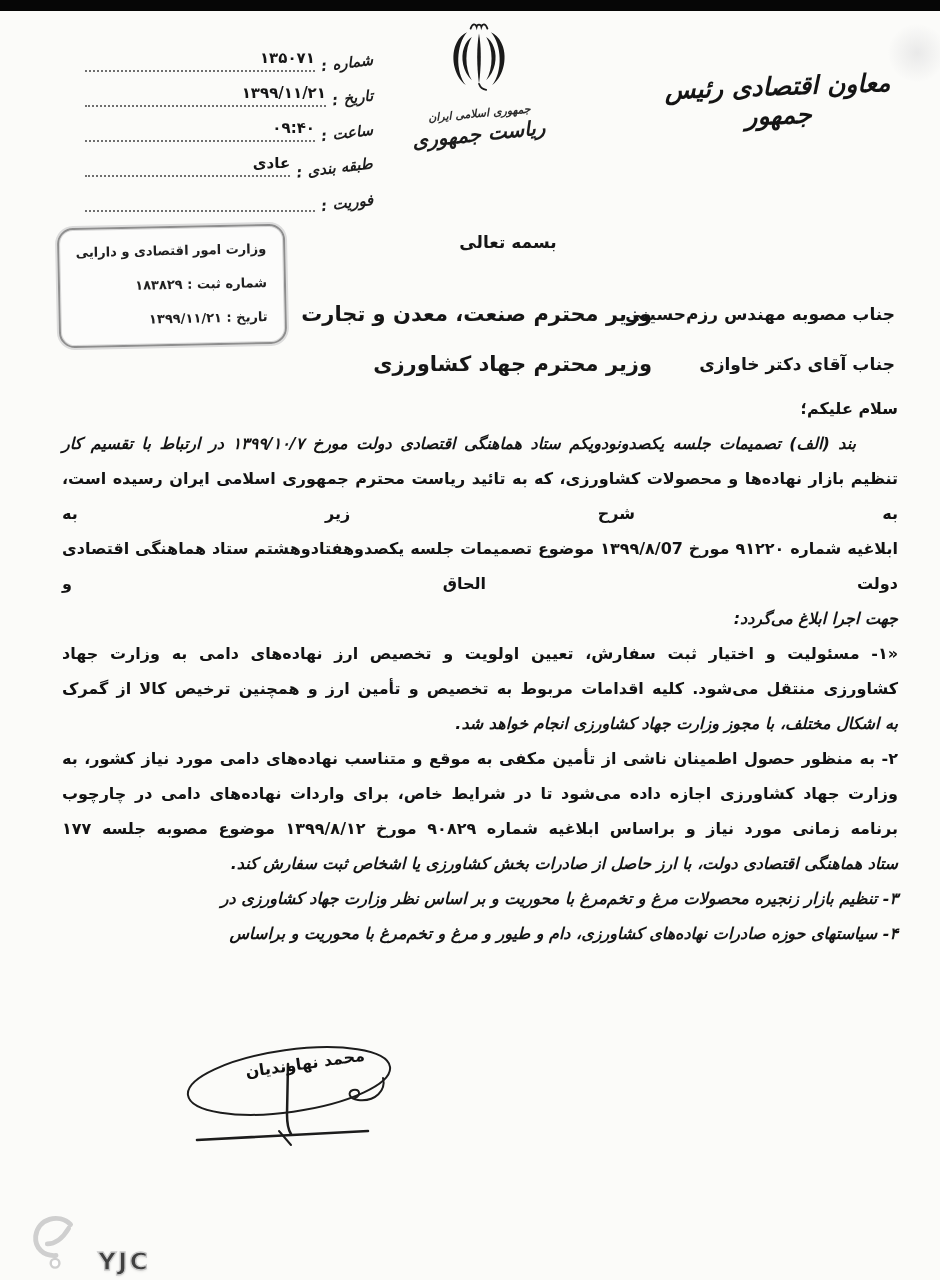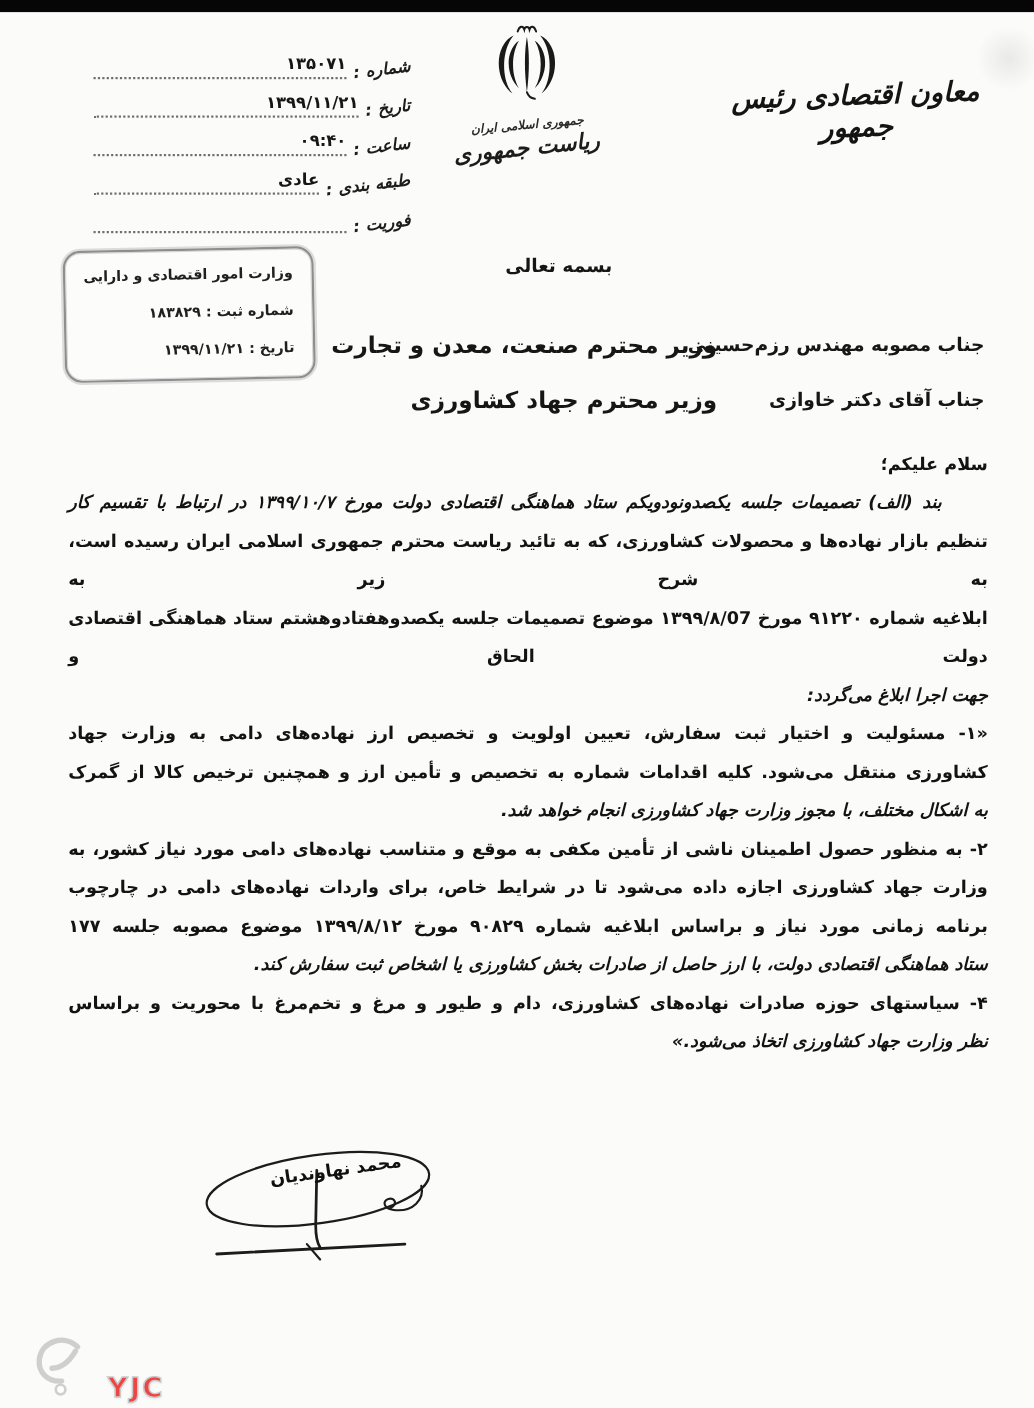--- a/index.html
+++ b/index.html
@@ -44,37 +44,37 @@
   .besmellah{position:absolute;top:232px;left:0;right:0;text-align:center;
     transform:translateX(38px);font-size:17px;font-weight:700;direction:rtl;}
 
   
   .recipients{position:absolute;top:302px;right:45px;width:505px;direction:rtl;}
   .recipient-row{display:flex;justify-content:space-between;margin-bottom:25px;line-height:25px;}
   .recipient-name{width:230px;text-align:right;font-size:17px;font-weight:700;white-space:nowrap;}
   .recipient-title{width:262px;text-align:right;font-size:21px;font-weight:700;white-space:nowrap;}
 
   
-  .letter-body{position:absolute;top:404px;right:42px;width:836px;direction:rtl;
+  .letter-body{position:absolute;top:391px;right:42px;width:836px;direction:rtl;
     font-size:16px;font-weight:700;line-height:35px;color:#131313;}
   .salutation{text-align:right;}
   .jline{text-align:justify;text-align-last:justify;-moz-text-align-last:justify;}
   .line-group .jline:last-child{text-align-last:right;font-style:italic;-moz-text-align-last:right;}
   .first-indent .jline:first-child{padding-right:42px;font-style:italic;}
   .line-group{margin:0;}
 
   
   .signature-block{position:absolute;left:183px;top:1032px;width:240px;height:140px;}
   .signature-block svg{position:absolute;left:0;top:0;}
   .signature-name{position:absolute;left:42px;top:22px;width:160px;text-align:center;
     font-size:16px;font-weight:700;transform:rotate(-8deg);direction:rtl;white-space:nowrap;color:#101010;}
 
   
   .watermark{position:absolute;left:26px;top:1203px;display:flex;align-items:center;gap:10px;}
-  .yjc-text{font-size:25px;font-weight:800;letter-spacing:2px;color:#ef4444;
+  .yjc-text{font-size:25px;font-weight:800;letter-spacing:2px;color:#404040;
     -webkit-text-stroke:1.3px #c9c9c9;text-shadow:0 1px 3px rgba(0,0,0,.14);
     font-family:"DejaVu Sans", sans-serif;margin-top:44px;}
 </style>
 </head>
 <body>
 
 <div class="top-bar"></div>
 <div class="scan-blob"></div>
 
 <div class="header-fields">
@@ -142,34 +142,34 @@
 <div class="letter-body">
   <div class="salutation">سلام علیکم؛</div>
   <div class="line-group first-indent">
       <div class="jline">بند (الف) تصمیمات جلسه یکصدونودویکم ستاد هماهنگی اقتصادی دولت مورخ ۱۳۹۹/۱۰/۷ در ارتباط با تقسیم کار</div>
       <div class="jline">تنظیم بازار نهاده‌ها و محصولات کشاورزی، که به تائید ریاست محترم جمهوری اسلامی ایران رسیده است، به شرح زیر به</div>
       <div class="jline">ابلاغیه شماره ۹۱۲۲۰ مورخ ۱۳۹۹/۸/07 موضوع تصمیمات جلسه یکصدوهفتادوهشتم ستاد هماهنگی اقتصادی دولت الحاق و</div>
       <div class="jline">جهت اجرا ابلاغ می‌گردد:</div>
     </div>
   <div class="line-group">
       <div class="jline">«۱- مسئولیت و اختیار ثبت سفارش، تعیین اولویت و تخصیص ارز نهاده‌های دامی به وزارت جهاد</div>
-      <div class="jline">کشاورزی منتقل می‌شود. کلیه اقدامات شماره به تخصیص و تأمین ارز و همچنین ترخیص کالا از گمرک</div>
+      <div class="jline">کشاورزی منتقل می‌شود. کلیه اقدامات مربوط به تخصیص و تأمین ارز و همچنین ترخیص کالا از گمرک</div>
       <div class="jline">به اشکال مختلف، با مجوز وزارت جهاد کشاورزی انجام خواهد شد.</div>
     </div>
   <div class="line-group">
       <div class="jline">۲- به منظور حصول اطمینان ناشی از تأمین مکفی به موقع و متناسب نهاده‌های دامی مورد نیاز کشور، به</div>
       <div class="jline">وزارت جهاد کشاورزی اجازه داده می‌شود تا در شرایط خاص، برای واردات نهاده‌های دامی در چارچوب</div>
       <div class="jline">برنامه زمانی مورد نیاز و براساس ابلاغیه شماره ۹۰۸۲۹ مورخ ۱۳۹۹/۸/۱۲ موضوع مصوبه جلسه ۱۷۷</div>
       <div class="jline">ستاد هماهنگی اقتصادی دولت، با ارز حاصل از صادرات بخش کشاورزی یا اشخاص ثبت سفارش کند.</div>
     </div>
   <div class="line-group">
+      <div class="jline">۳- تنظیم بازار زنجیره محصولات مرغ و تخم‌مرغ با محوریت و بر اساس نظر وزارت جهاد کشاورزی در</div>
     </div>
   <div class="line-group">
       <div class="jline">۴- سیاستهای حوزه صادرات نهاده‌های کشاورزی، دام و طیور و مرغ و تخم‌مرغ با محوریت و براساس</div>
-      <div class="jline">نظر وزارت جهاد کشاورزی اتخاذ می‌شود.»</div>
     </div>
 </div>
 
 <div class="signature-block">
   <svg width="240" height="140" viewBox="0 0 240 140" aria-hidden="true">
     <ellipse cx="106" cy="49" rx="102" ry="31" fill="none" stroke="#1c1c1c" stroke-width="2" transform="rotate(-8 106 49)"></ellipse>
     <path d="M105 32 L104 82 q0 14 4 20" fill="none" stroke="#1c1c1c" stroke-width="2.5" stroke-linecap="round"></path>
     <path d="M200 46 c3 12 -7 24 -25 22 c-9 -1 -11 -8 -5 -10 c6 -2 9 5 2 8" fill="none" stroke="#1c1c1c" stroke-width="2" stroke-linecap="round"></path>
     <path d="M14 108 L185 99" fill="none" stroke="#1c1c1c" stroke-width="2.6" stroke-linecap="round"></path>
     <path d="M96 99 l12 14" fill="none" stroke="#1c1c1c" stroke-width="2" stroke-linecap="round"></path>

